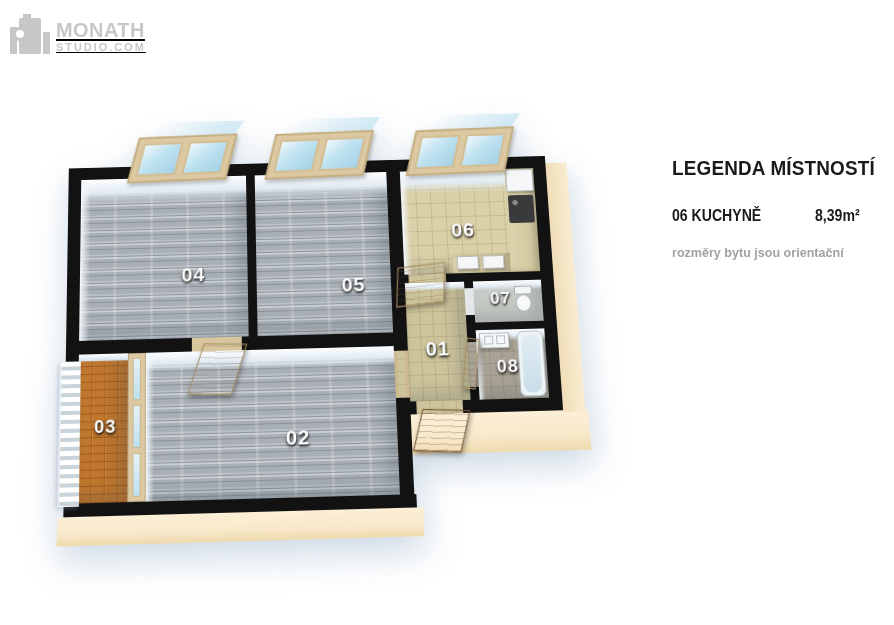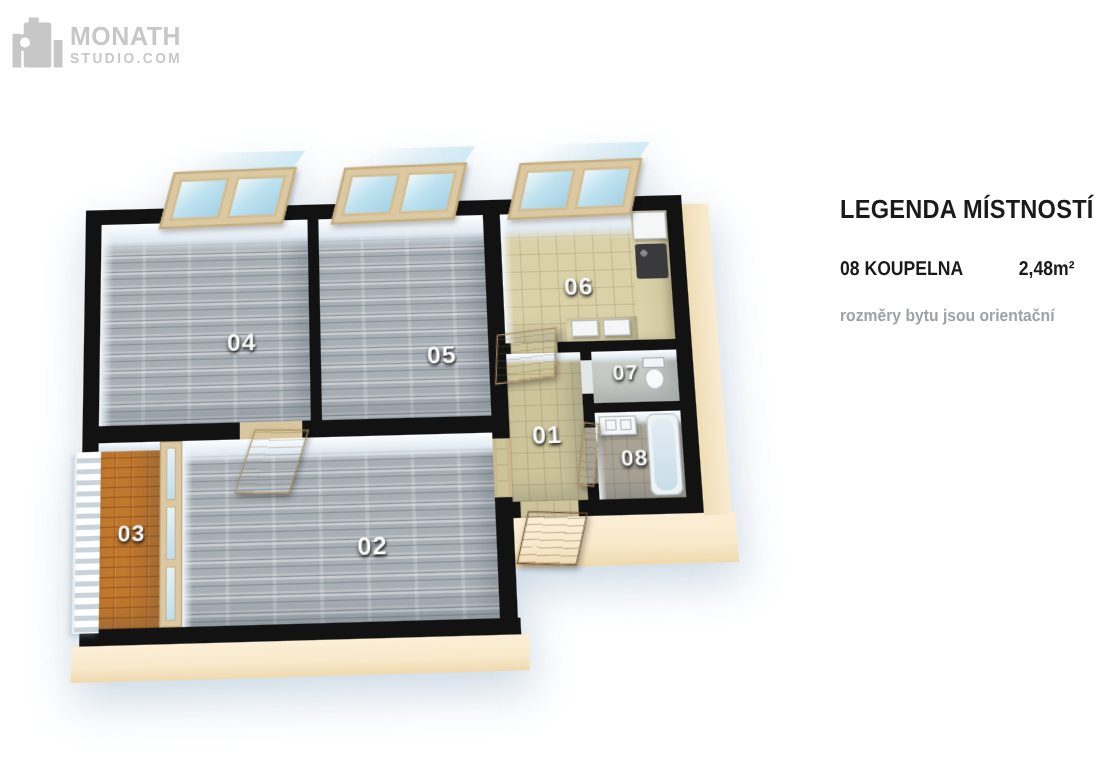--- a/index.html
+++ b/index.html
@@ -10,21 +10,21 @@
   }
 
   
   .logo{position:absolute;left:10px;top:16px;display:flex;align-items:center;gap:6px;}
   .logo-icon{position:relative;width:40px;height:40px;}
   .logo-icon .b1{position:absolute;left:0;bottom:2px;width:7px;height:27px;background:var(--logo-gray,#c7c7c7);}
   .logo-icon .b2{position:absolute;left:9px;bottom:2px;width:22px;height:36px;background:var(--logo-gray,#c7c7c7);border-radius:2px;}
   .logo-icon .lens{position:absolute;left:3px;top:11px;width:14px;height:14px;border-radius:50%;background:#ffffff;border:3px solid var(--logo-gray,#c7c7c7);box-sizing:border-box;}
   .logo-icon .b3{position:absolute;right:0;bottom:2px;width:7px;height:22px;background:var(--logo-gray,#c7c7c7);}
   .logo-icon .notch{position:absolute;left:13px;top:-2px;width:8px;height:6px;background:var(--logo-gray,#c7c7c7);}
-  .logo-text{line-height:1;}
+  .logo-text{line-height:1;text-decoration:underline;}
   .logo-brand{font-size:21px;font-weight:800;letter-spacing:.5px;color:var(--logo-gray,#c7c7c7);transform:scaleX(.95);transform-origin:left;}
   .logo-suffix{font-size:11.5px;font-weight:700;letter-spacing:2.1px;color:var(--logo-gray,#c7c7c7);margin-top:2px;transform:scaleX(.95);transform-origin:left;}
 
   
   .legend{position:absolute;left:672px;top:156px;width:210px;color:#1a1a1a;}
   .legend h2{margin:0;font-size:21px;font-weight:800;letter-spacing:.2px;transform:scaleX(.9);transform-origin:left;white-space:nowrap;}
   .legend .rows{margin-top:27px;}
   .legend .row{position:relative;height:34px;}
   .legend .lbl{display:inline-block;font-size:16px;font-weight:700;transform:scaleX(.88);transform-origin:left;white-space:nowrap;}
   .legend .val{position:absolute;left:143px;top:0;display:inline-block;font-size:16px;font-weight:700;transform:scaleX(.88);transform-origin:left;white-space:nowrap;}
@@ -260,18 +260,18 @@
     <div class="rlabel" style="left:441px;top:222px;font-size:18px;">08</div>
     <div class="rlabel" style="left:230px;top:288px;">02</div>
     <div class="rlabel" style="left:40px;top:272px;font-size:18px;">03</div>
   </div>
 </div>
 
 <aside class="legend">
   <h2>LEGENDA MÍSTNOSTÍ</h2>
   <div class="rows">
     <div class="row">
-      <span class="lbl">08 KOUPELNA</span>
-      <span class="val">2,48m²</span>
+      <span class="lbl">06 KUCHYNĚ</span>
+      <span class="val">8,39m²</span>
     </div>
   </div>
   <div class="note">rozměry bytu jsou orientační</div>
 </aside>
 
 </body></html>

